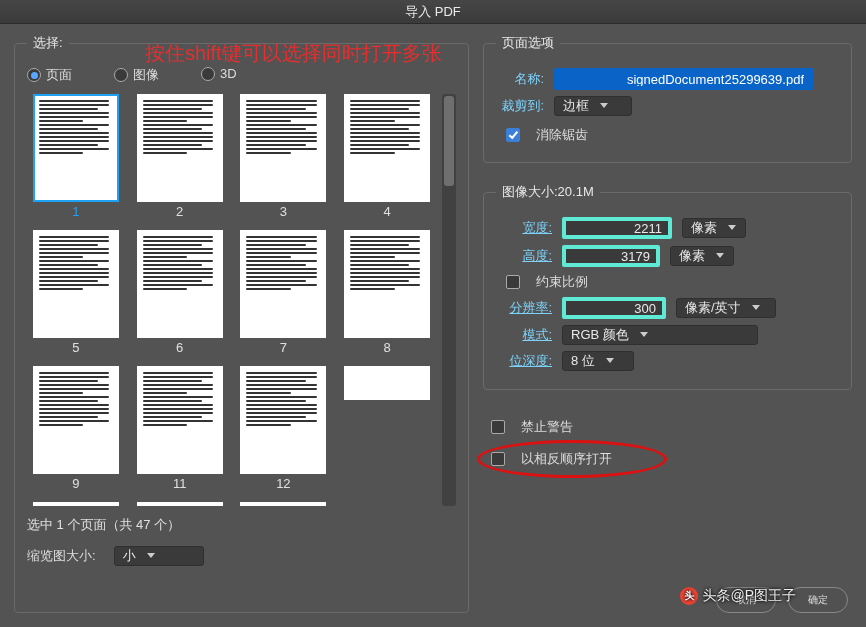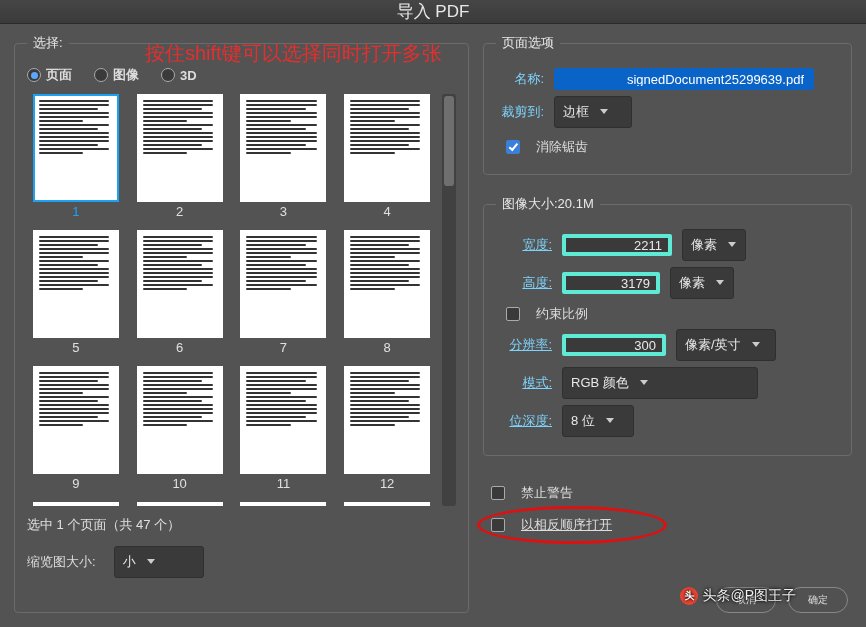--- a/index.html
+++ b/index.html
@@ -21,21 +21,21 @@
 }
 .titlebar {
   height: 24px;
   background: linear-gradient(#464646, #3a3a3a);
   border-bottom: 1px solid #2a2a2a;
   display: flex;
   align-items: center;
   justify-content: center;
   position: relative;
 }
-.titlebar-title { color: #e8e8e8; font-size: 17px; }
+.titlebar-title { color: #e8e8e8; font-size: 13px; }
 .body-area {
   flex: 1;
   display: flex;
   padding: 10px 14px 14px 14px;
   gap: 14px;
   position: relative;
 }
 .left-panel { width: 455px; display: flex; flex-direction: column; }
 .right-panel { flex: 1; display: flex; flex-direction: column; gap: 20px; }
 
@@ -56,24 +56,23 @@
   left: 145px;
   top: 40px;
   color: #e62e2e;
   font-size: 20px;
   font-weight: 500;
   z-index: 50;
 }
 
 .radio-row {
   display: flex;
-  gap: 22px;
+  gap: 42px;
   margin: 4px 0 10px 0;
-  align-items: center;
-  font-weight: bold;
+  align-items: flex-start;
 }
 .radio-item {
   display: flex;
   align-items: center;
   gap: 5px;
   cursor: pointer;
 }
 .radio-dot {
   width: 14px; height: 14px; border-radius: 50%;
   border: 1px solid #aaa; background: #3a3a3a;
@@ -150,21 +149,21 @@
   font-size: 13px;
   border-radius: 2px;
   text-align: right;
 }
 input.txt.selected { background: #0a64c8; color: #fff; border-color: #0a64c8; }
 
 .dropdown {
   background: #3a3a3a;
   border: 1px solid #2f2f2f;
   color: #e8e8e8;
-  height: 32px;
+  height: 20px;
   border-radius: 3px;
   display: inline-flex; align-items: center;
   padding: 0 4px 0 8px;
   gap: 8px; cursor: pointer;
   font-size: 13px;
 }
 .chev {
   width: 14px; height: 14px;
 }
 .chev::before {
@@ -440,39 +439,20 @@
                   <div class="doc-line short"></div>
                   <div class="doc-line full"></div>
                   <div class="doc-line mid"></div>
                   <div class="doc-line full"></div>
                   <div class="doc-line full"></div>
                   <div class="doc-line full"></div>
                   <div class="doc-line mid"></div>
                   <div class="doc-line full"></div>
                   <div class="doc-line short"></div>
                 </div>
-                <div class="thumb-label">10</div>
-              </div>
-              <div class="thumb">
-                <div class="thumb-page">
-                  <div class="doc-line full"></div>
-                  <div class="doc-line full"></div>
-                  <div class="doc-line mid"></div>
-                  <div class="doc-line full"></div>
-                  <div class="doc-line full"></div>
-                  <div class="doc-line short"></div>
-                  <div class="doc-line full"></div>
-                  <div class="doc-line mid"></div>
-                  <div class="doc-line full"></div>
-                  <div class="doc-line full"></div>
-                  <div class="doc-line full"></div>
-                  <div class="doc-line mid"></div>
-                  <div class="doc-line full"></div>
-                  <div class="doc-line short"></div>
-                </div>
                 <div class="thumb-label">11</div>
               </div>
               <div class="thumb">
                 <div class="thumb-page">
                   <div class="doc-line full"></div>
                   <div class="doc-line full"></div>
                   <div class="doc-line mid"></div>
                   <div class="doc-line full"></div>
                   <div class="doc-line full"></div>
                   <div class="doc-line short"></div>
@@ -586,21 +566,21 @@
             <span class="chev"></span>
           </div>
         </div>
       </fieldset>
 
       <div style="margin:6px 0 0 8px; position:relative;">
         <div class="form-row" style="margin:2px 0;">
           <span class="checkbox"></span>
           <span>禁止警告</span>
         </div>
-        <div class="form-row" style="margin:14px 0 0 0; position:relative;text-decoration:underline;">
+        <div class="form-row" style="margin:14px 0 0 0; position:relative;">
           <span class="checkbox"></span>
           <span>以相反顺序打开</span>
           <span class="ellipse" style="left:-14px; top:-10px; width:190px; height:38px;"></span>
         </div>
       </div>
 
     </div>
 
     <div class="footer-buttons">
       <div class="btn-round">

